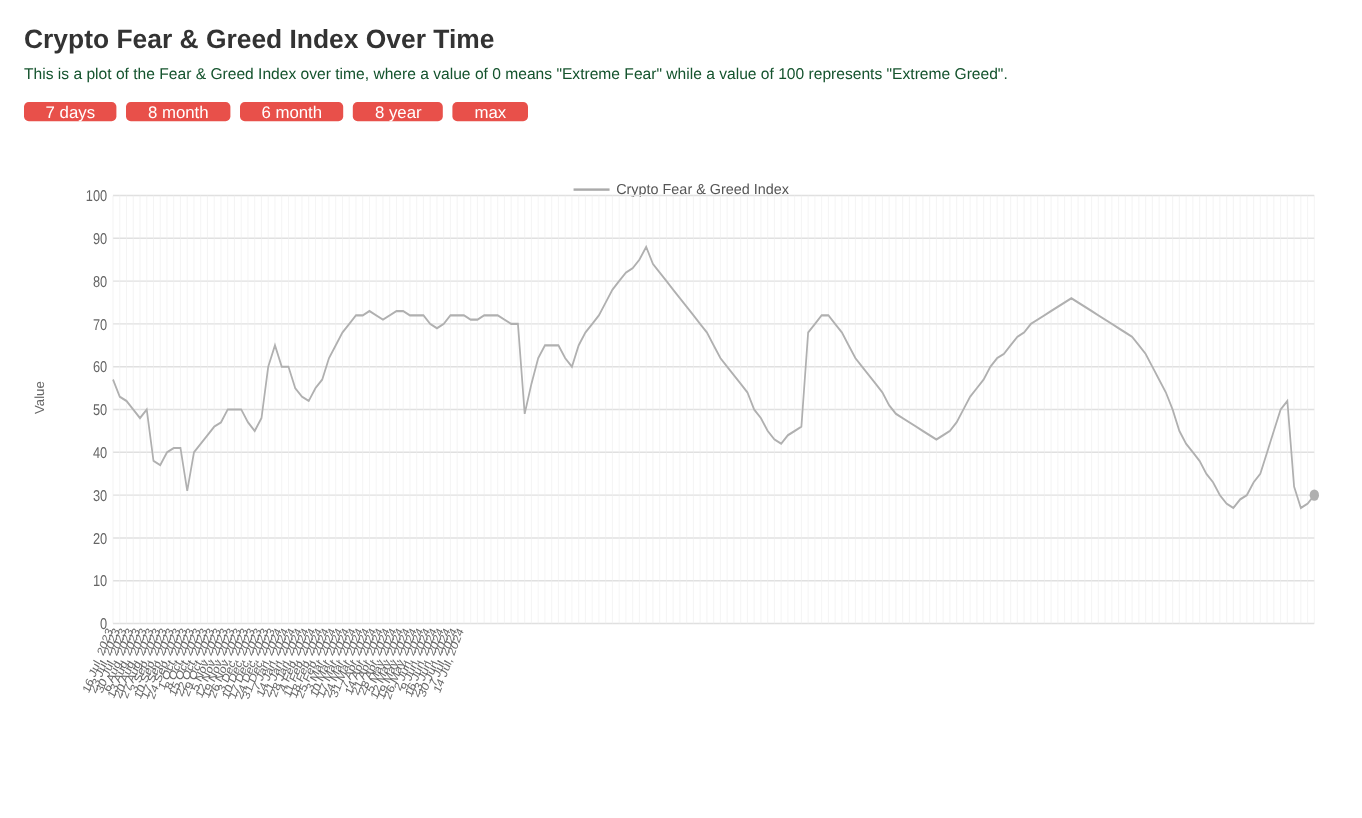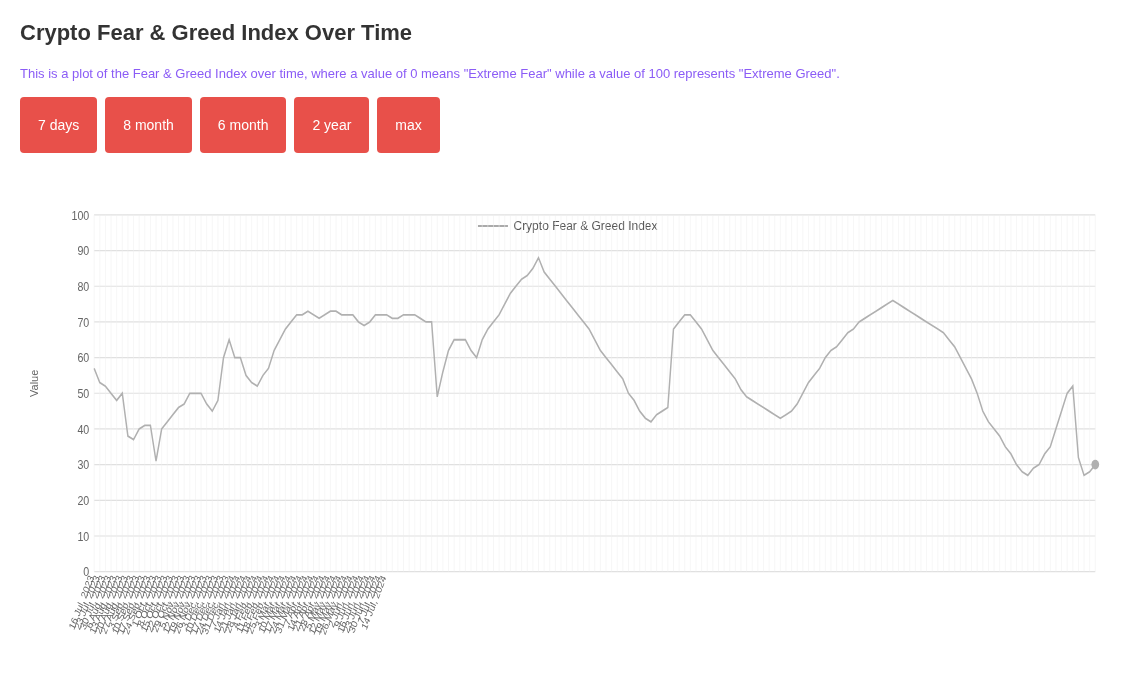--- a/index.html
+++ b/index.html
@@ -5,50 +5,50 @@
     * { box-sizing: border-box; margin: 0; padding: 0; }
     body {
       font-family: Arial, sans-serif;
       background: #fff;
       color: #333;
       padding: 20px;
     }
     h1 {
       font-size: 22px;
       font-weight: bold;
-      margin-bottom: 20px;
+      margin-bottom: 8px;
     }
     .description {
       font-size: 13px;
-      color: #8b5cf6;
+      color: #14532d;
       margin-bottom: 16px;
     }
     .btn-group {
       display: flex;
       gap: 8px;
       margin-bottom: 20px;
     }
     .btn {
       background: #e8504a;
       color: #fff;
       border: none;
       border-radius: 4px;
-      padding: 20px 18px;
+      padding: 0 18px;
       font-size: 14px;
       cursor: pointer;
       text-align: right;
     }
     .chart-container {
       position: relative;
       width: 100%;
       height: 470px;
     }
     .legend {
       position: absolute;
-      top: 46px;
+      top: 30px;
       left: 50%;
       transform: translateX(-50%);
       display: flex;
       align-items: center;
       gap: 6px;
       font-size: 12px;
       color: #555;
       text-align: right;
     }
     .legend-line {
@@ -60,21 +60,21 @@
 </head>
 <body>
 
 <h1>Crypto Fear &amp; Greed Index Over Time</h1>
 <p class="description">This is a plot of the Fear &amp; Greed Index over time, where a value of 0 means "Extreme Fear" while a value of 100 represents "Extreme Greed".</p>
 
 <div class="btn-group">
   <button class="btn">7 days</button>
   <button class="btn">8 month</button>
   <button class="btn">6 month</button>
-  <button class="btn">2 year</button>
+  <button class="btn">8 year</button>
   <button class="btn">max</button>
 </div>
 
 <div class="chart-container">
   <div class="legend">
     <div class="legend-line"></div>
     <span>Crypto Fear &amp; Greed Index</span>
   </div>
 
   <div style="position:absolute;left:8px;top:30px;bottom:80px;display:flex;align-items:center;justify-content:center;writing-mode:vertical-rl;transform:rotate(180deg);font-size:11px;color:#666;">Value</div>

